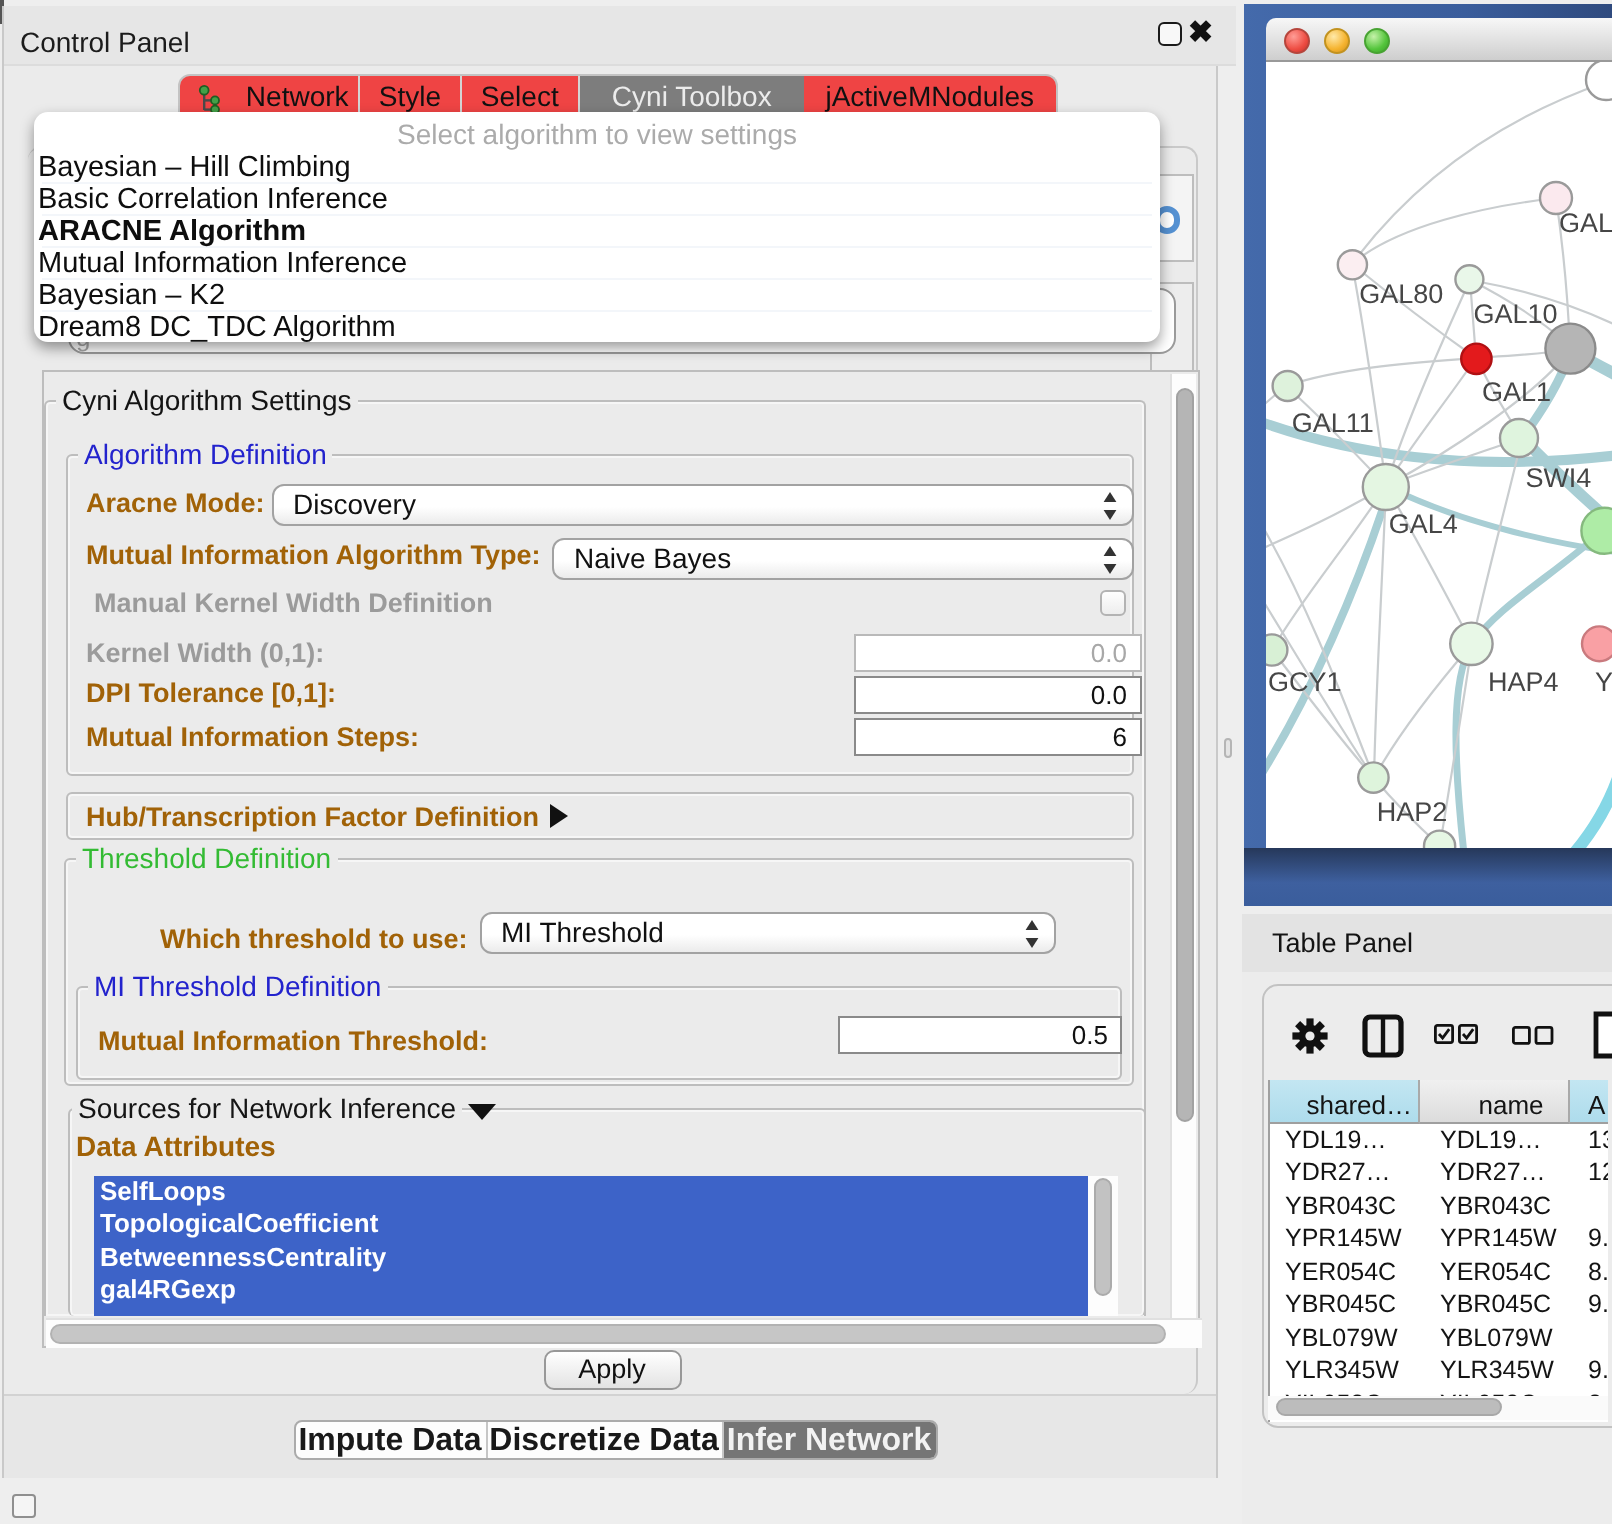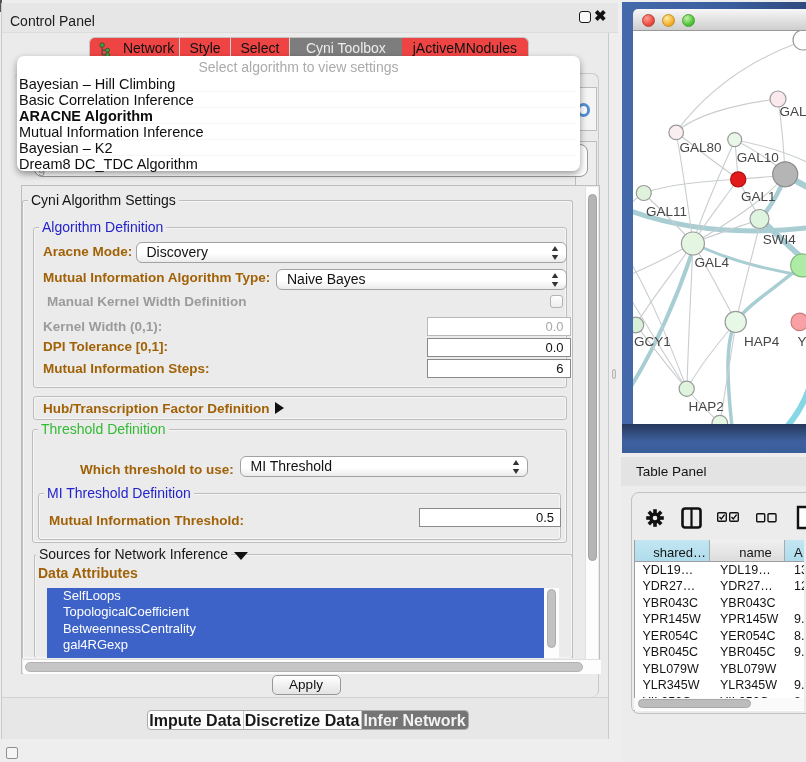--- a/index.html
+++ b/index.html
@@ -44,21 +44,21 @@
 .combo { position:absolute; height:21px; background:linear-gradient(#ffffff,#ffffff 55%,#ebebeb);
   border:1px solid #a2a2a2; border-radius:6px; font-size:14px; color:#111; line-height:19px;
   padding-left:10px; }
 .combo .arr { position:absolute; right:7px; top:3px; width:8px; height:14px; }
 .field { position:absolute; height:19px; background:#fff; border:1px solid #8a8a8a;
   font-size:13px; color:#111; line-height:17px; text-align:right; padding-right:6px; }
 .field.dd { border-color:#b9b9b9; color:#a8a8a8; }
 
 #datalist { position:absolute; left:45px; top:584.5px; width:497px; height:70.5px;
   background:#3d63c8; color:#fff; font-size:13px; overflow:hidden; }
-#datalist div { height:16.5px; line-height:16.5px; padding-left:16px; white-space:nowrap; }
+#datalist div { height:16.5px; line-height:16.5px; padding-left:3px; white-space:nowrap;font-weight:bold; }
 #listsb { position:absolute; left:542px; top:584.5px; width:15px; height:70.5px; background:#fdfdfd; }
 #listsb .thumb { position:absolute; left:3px; top:1px; width:9px; height:59px;
   background:#c2c2c2; border:1px solid #ababab; border-radius:5px; }
 
 #applybtn { position:absolute; left:269.5px; top:671.5px; width:69px; height:20px;
   background:linear-gradient(#ffffff,#e3e3e3); border:1px solid #989898; border-radius:5px;
   font-size:13.5px; color:#111; text-align:center; line-height:18px; }
 #btmtabwrap { position:absolute; left:0; top:694px; width:100%; height:42px;
   background:#e7e7e7; border-top:1px solid #d2d2d2; }
 #btmtabs { position:absolute; left:144.5px; top:12px; height:20px; display:flex;

